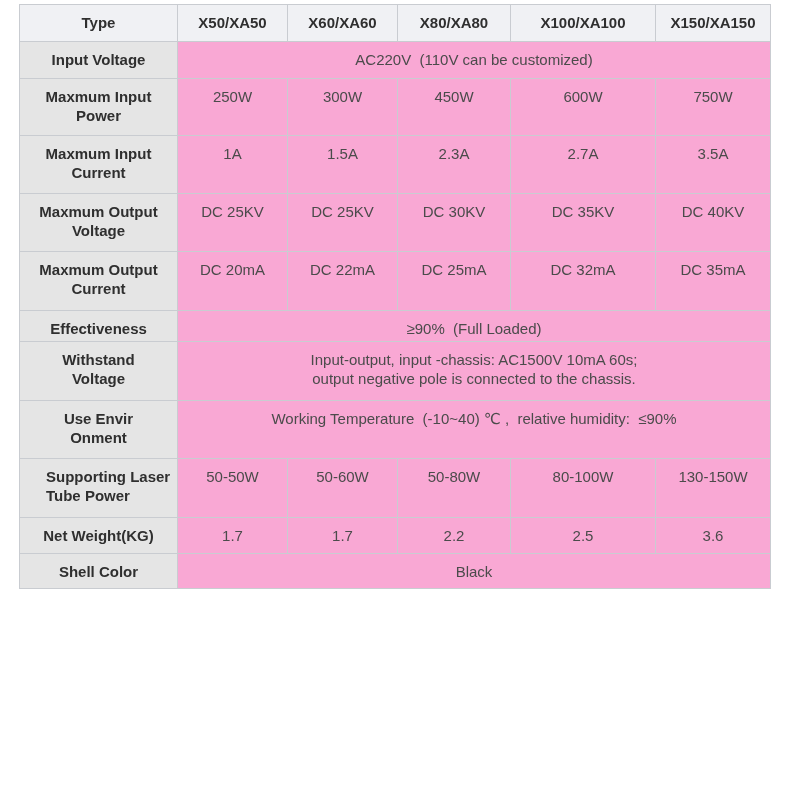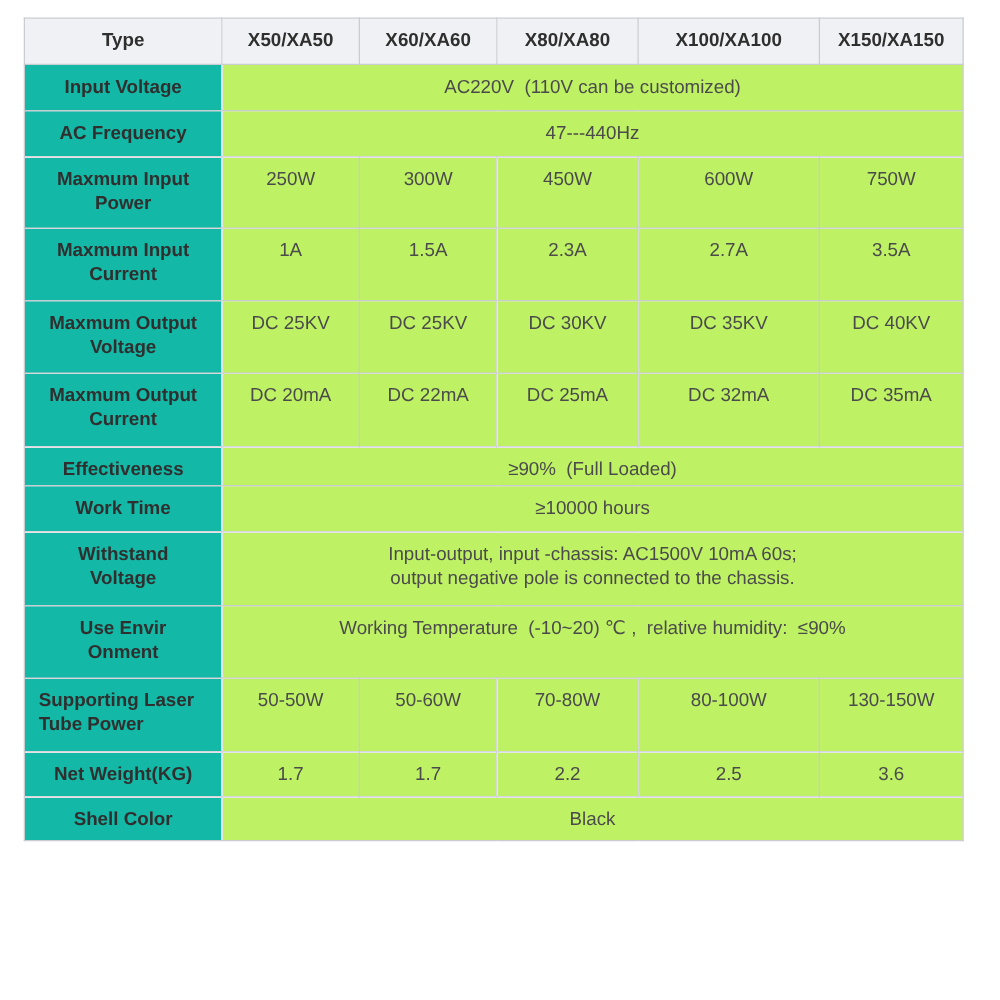--- a/index.html
+++ b/index.html
@@ -13,21 +13,21 @@
   .stage {
     position: relative;
     width: 800px;
     height: 800px;
     overflow: hidden;
     background: #ffffff;
   }
   table.spec {
     position: absolute;
     left: 19px;
-    top: 14px;
+    top: 4px;
     width: 751px;
     border-collapse: collapse;
     table-layout: fixed;
   }
   table.spec th,
   table.spec td {
     border: 1px solid #c9ccd1;
     box-sizing: border-box;
     vertical-align: top;
     padding: 8px 4px 3px 4px;
@@ -36,32 +36,32 @@
     text-align: center;
     white-space: pre-wrap;
     overflow: hidden;
   }
   table.spec th {
     background: #f0f1f4;
     color: #2f2f2f;
     font-weight: bold;
   }
   td.lbl {
-    background: #14b8a6;
+    background: #e5e5e5;
     color: #2f2f2f;
     font-weight: bold;
   }
   td.val, td.spanv {
-    background: #bef264;
+    background: #f9a8d4;
     color: #4b4b4b;
     font-weight: normal;
   }
   td.lbl.left {
     text-align: left;
-    padding-left: 11px;
+    padding-left: 26px;
   }
   
   tr.rh34 > * { height: 34px; }
   tr.rh35 > * { height: 35px; }
   tr.rh36 > * { height: 36px; }
   tr.rh37 > * { height: 37px; }
   tr.rh38 > * { height: 38px; }
   tr.rh39 > * { height: 31px; }
   tr.rh57 > * { height: 57px; }
   tr.rh58 > * { height: 58px; }
@@ -89,24 +89,20 @@
       <th>X80/XA80</th>
       <th>X100/XA100</th>
       <th>X150/XA150</th>
     </tr>
 
     <tr class="rh37">
       <td class="lbl">Input Voltage</td>
       <td class="spanv" colspan="5">AC220V  (110V can be customized)</td>
     </tr>
 
-    <tr class="rh37">
-      <td class="lbl">AC Frequency</td>
-      <td class="spanv" colspan="5">47---440Hz</td>
-    </tr>
 
     <tr class="rh57">
       <td class="lbl">Maxmum Input
 Power</td>
       <td class="val">250W</td>
       <td class="val">300W</td>
       <td class="val">450W</td>
       <td class="val">600W</td>
       <td class="val">750W</td>
     </tr>
@@ -139,46 +135,42 @@
       <td class="val">DC 25mA</td>
       <td class="val">DC 32mA</td>
       <td class="val">DC 35mA</td>
     </tr>
 
     <tr class="rh39">
       <td class="lbl">Effectiveness</td>
       <td class="spanv" colspan="5">≥90%  (Full Loaded)</td>
     </tr>
 
-    <tr class="rh37">
-      <td class="lbl">Work Time</td>
-      <td class="spanv" colspan="5">≥10000 hours</td>
-    </tr>
 
 
     <tr class="rh59">
       <td class="lbl">Withstand
 Voltage</td>
       <td class="spanv" colspan="5">Input-output, input -chassis: AC1500V 10mA 60s;
 output negative pole is connected to the chassis.</td>
     </tr>
 
     <tr class="rh58">
       <td class="lbl">Use Envir
 Onment</td>
-      <td class="spanv" colspan="5">Working Temperature  (-10~20) ℃ ,  relative humidity:  ≤90%</td>
+      <td class="spanv" colspan="5">Working Temperature  (-10~40) ℃ ,  relative humidity:  ≤90%</td>
     </tr>
 
 
     <tr class="rh59">
       <td class="lbl left">Supporting Laser
 Tube Power</td>
       <td class="val">50-50W</td>
       <td class="val">50-60W</td>
-      <td class="val">70-80W</td>
+      <td class="val">50-80W</td>
       <td class="val">80-100W</td>
       <td class="val">130-150W</td>
     </tr>
 
 
     <tr class="rh36">
       <td class="lbl">Net Weight(KG)</td>
       <td class="val">1.7</td>
       <td class="val">1.7</td>
       <td class="val">2.2</td>

